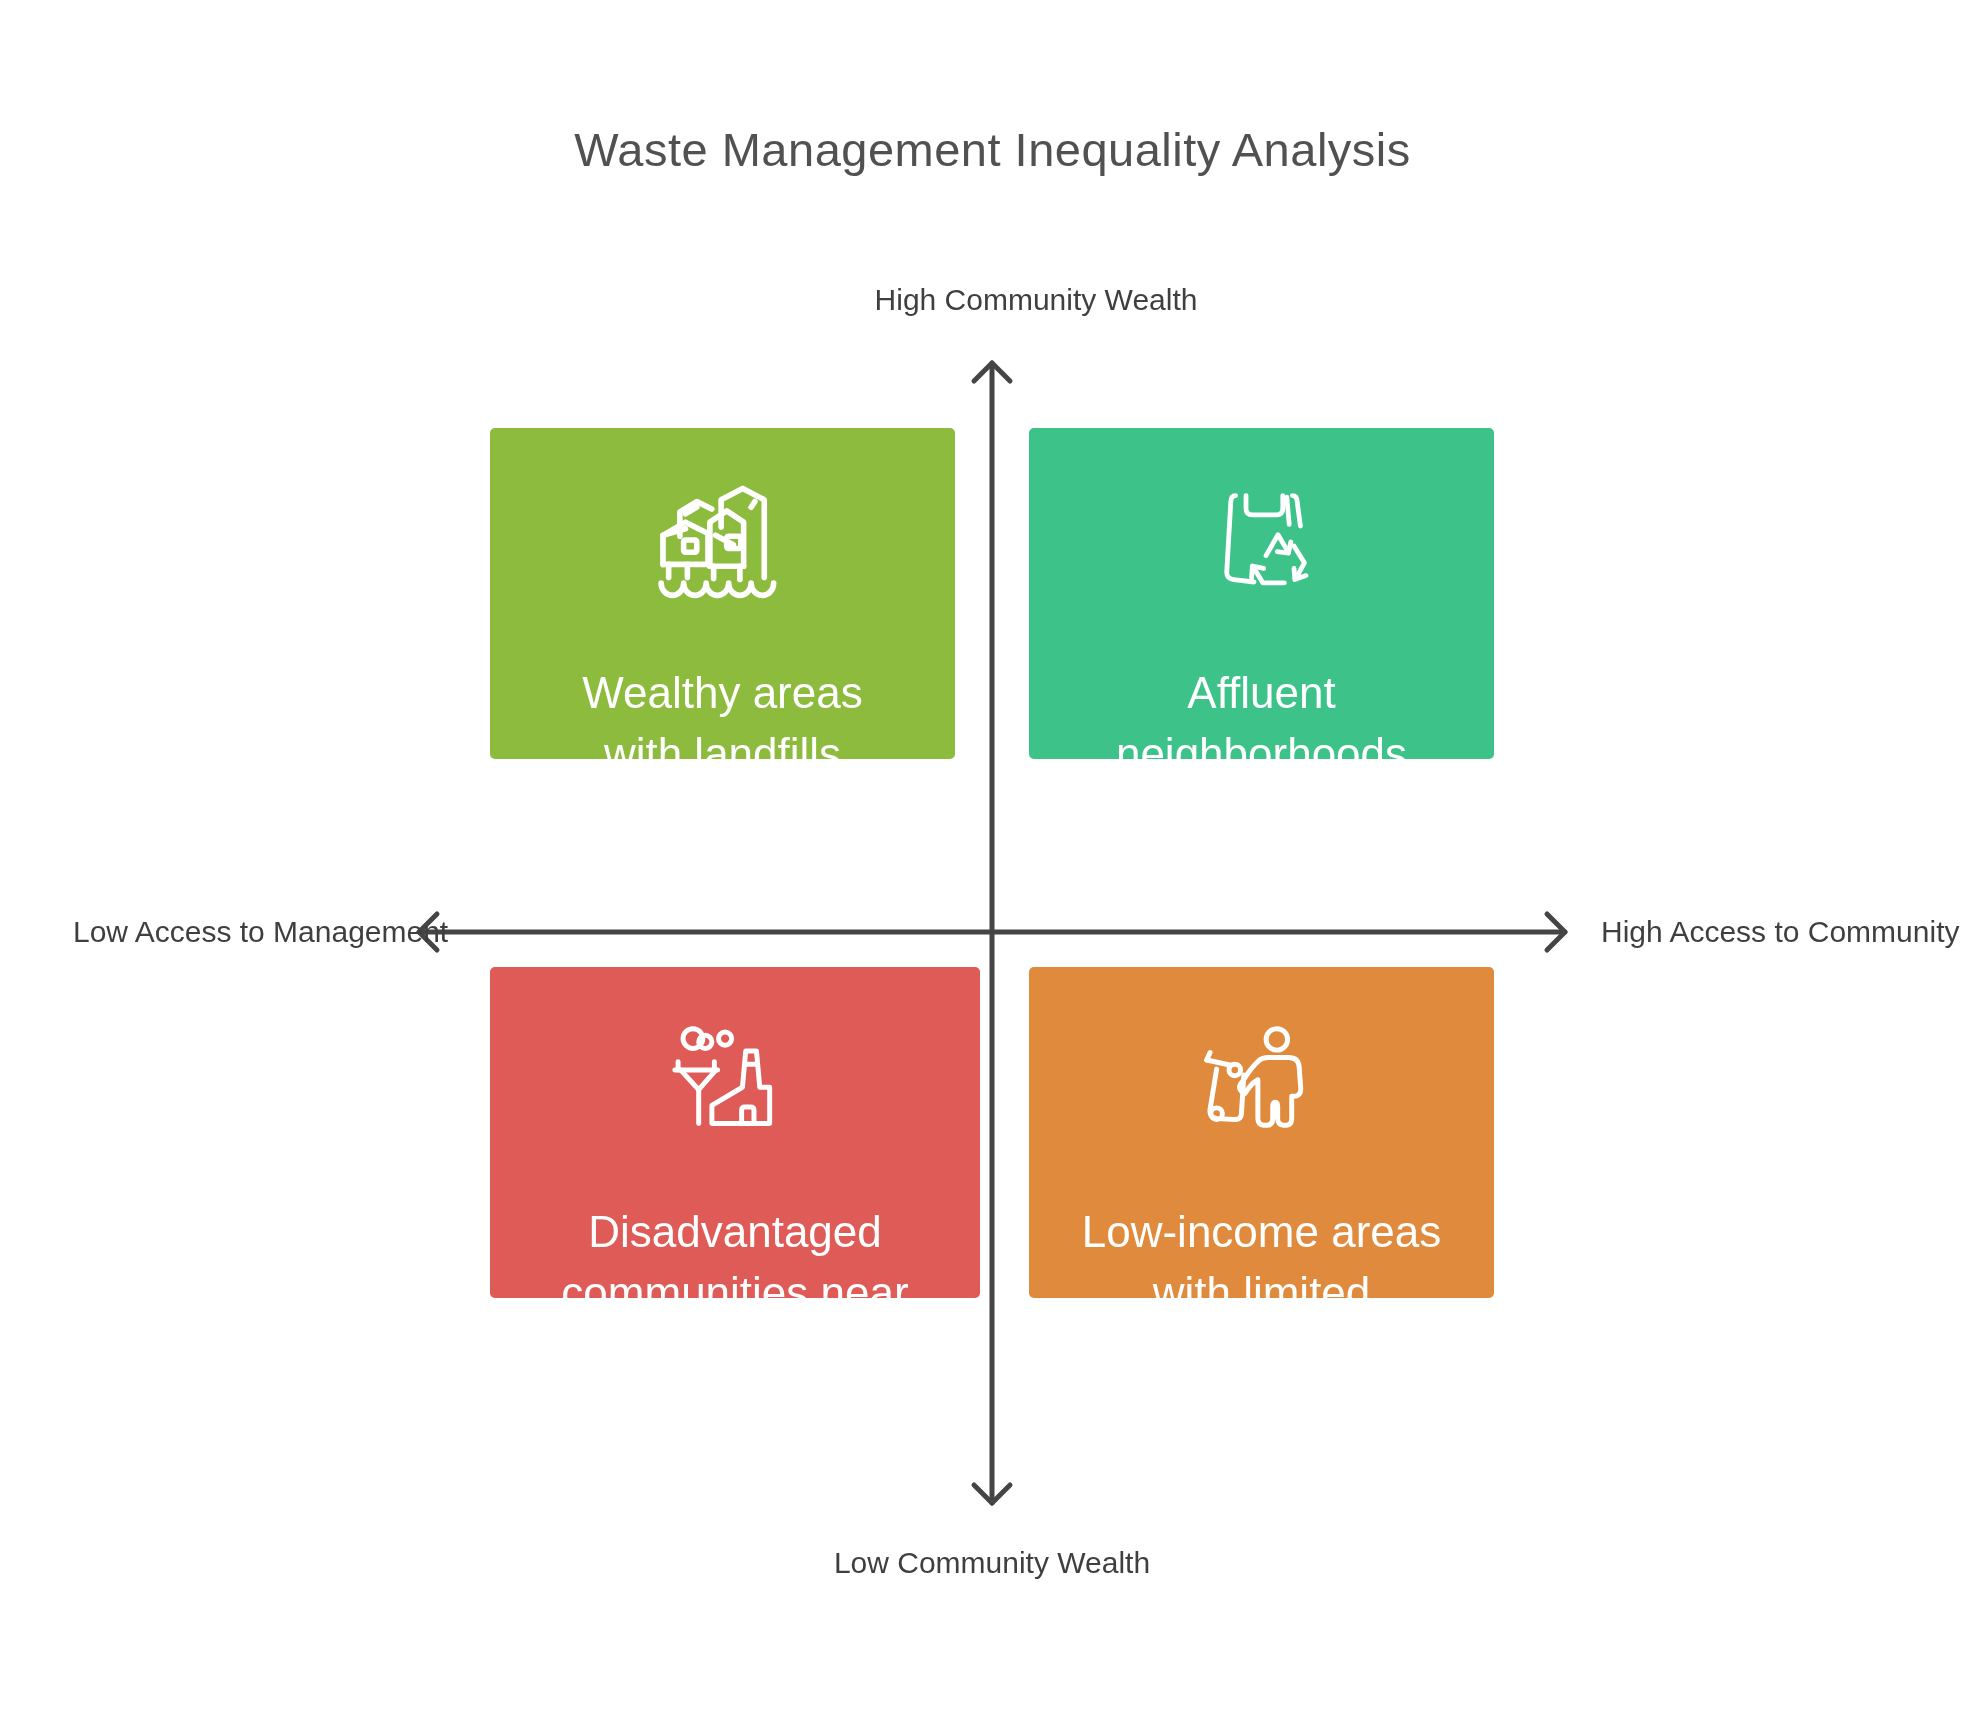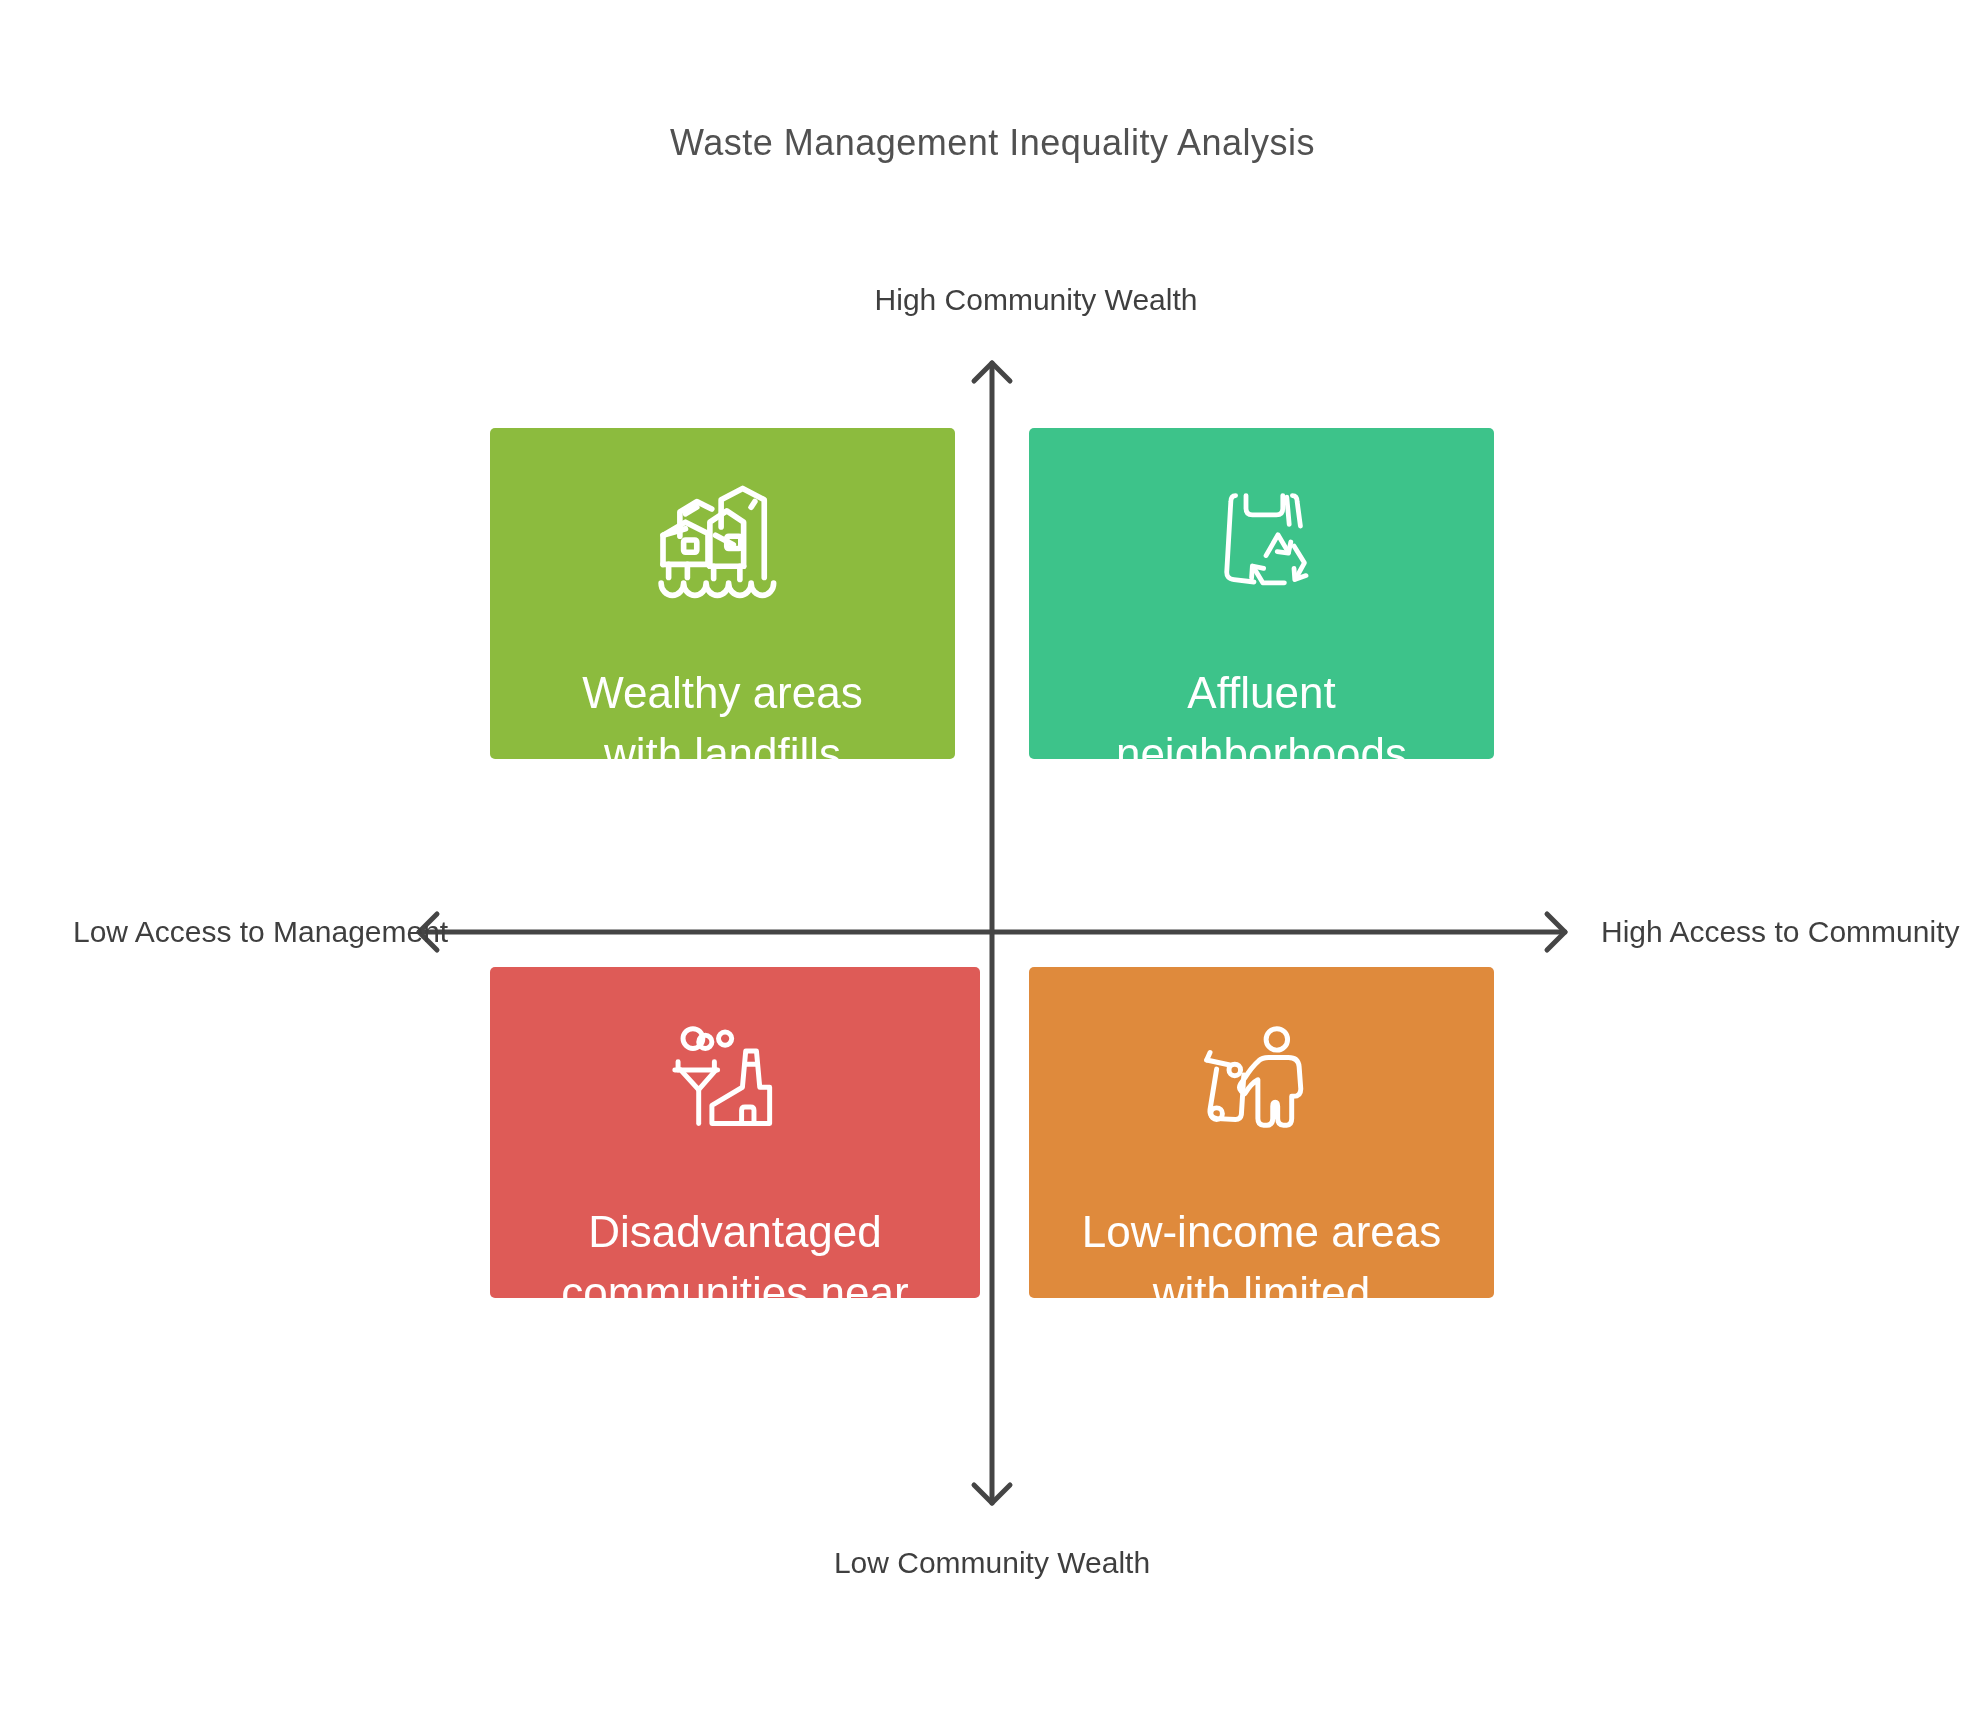--- a/index.html
+++ b/index.html
@@ -2,21 +2,21 @@
 <html><head>
 <meta charset="utf-8">
 <style>
   html,body{margin:0;padding:0;background:#fff;}
   .canvas{
     position:relative;width:1985px;height:1715px;background:#fff;
     font-family:"Liberation Sans",sans-serif;overflow:hidden;
   }
   .chart-title{
     position:absolute;top:122px;left:0;width:100%;text-align:center;
-    font-size:36px;font-weight:400;color:#515151;letter-spacing:0.5px;
+    font-size:47px;font-weight:400;color:#515151;letter-spacing:0.5px;
   }
   .axis-label{
     position:absolute;font-size:30px;color:#3F3F3F;white-space:nowrap;
   }
   .axis-label.top{left:992px;top:283px;transform:translateX(-50%);margin-left:44px;}
   .axis-label.bottom{left:992px;top:1546px;transform:translateX(-50%);}
   .axis-label.left{left:73px;top:915px;}
   .axis-label.right{left:1601px;top:915px;}
   .axes-svg{position:absolute;left:0;top:0;pointer-events:none;}
   .quadrant{

